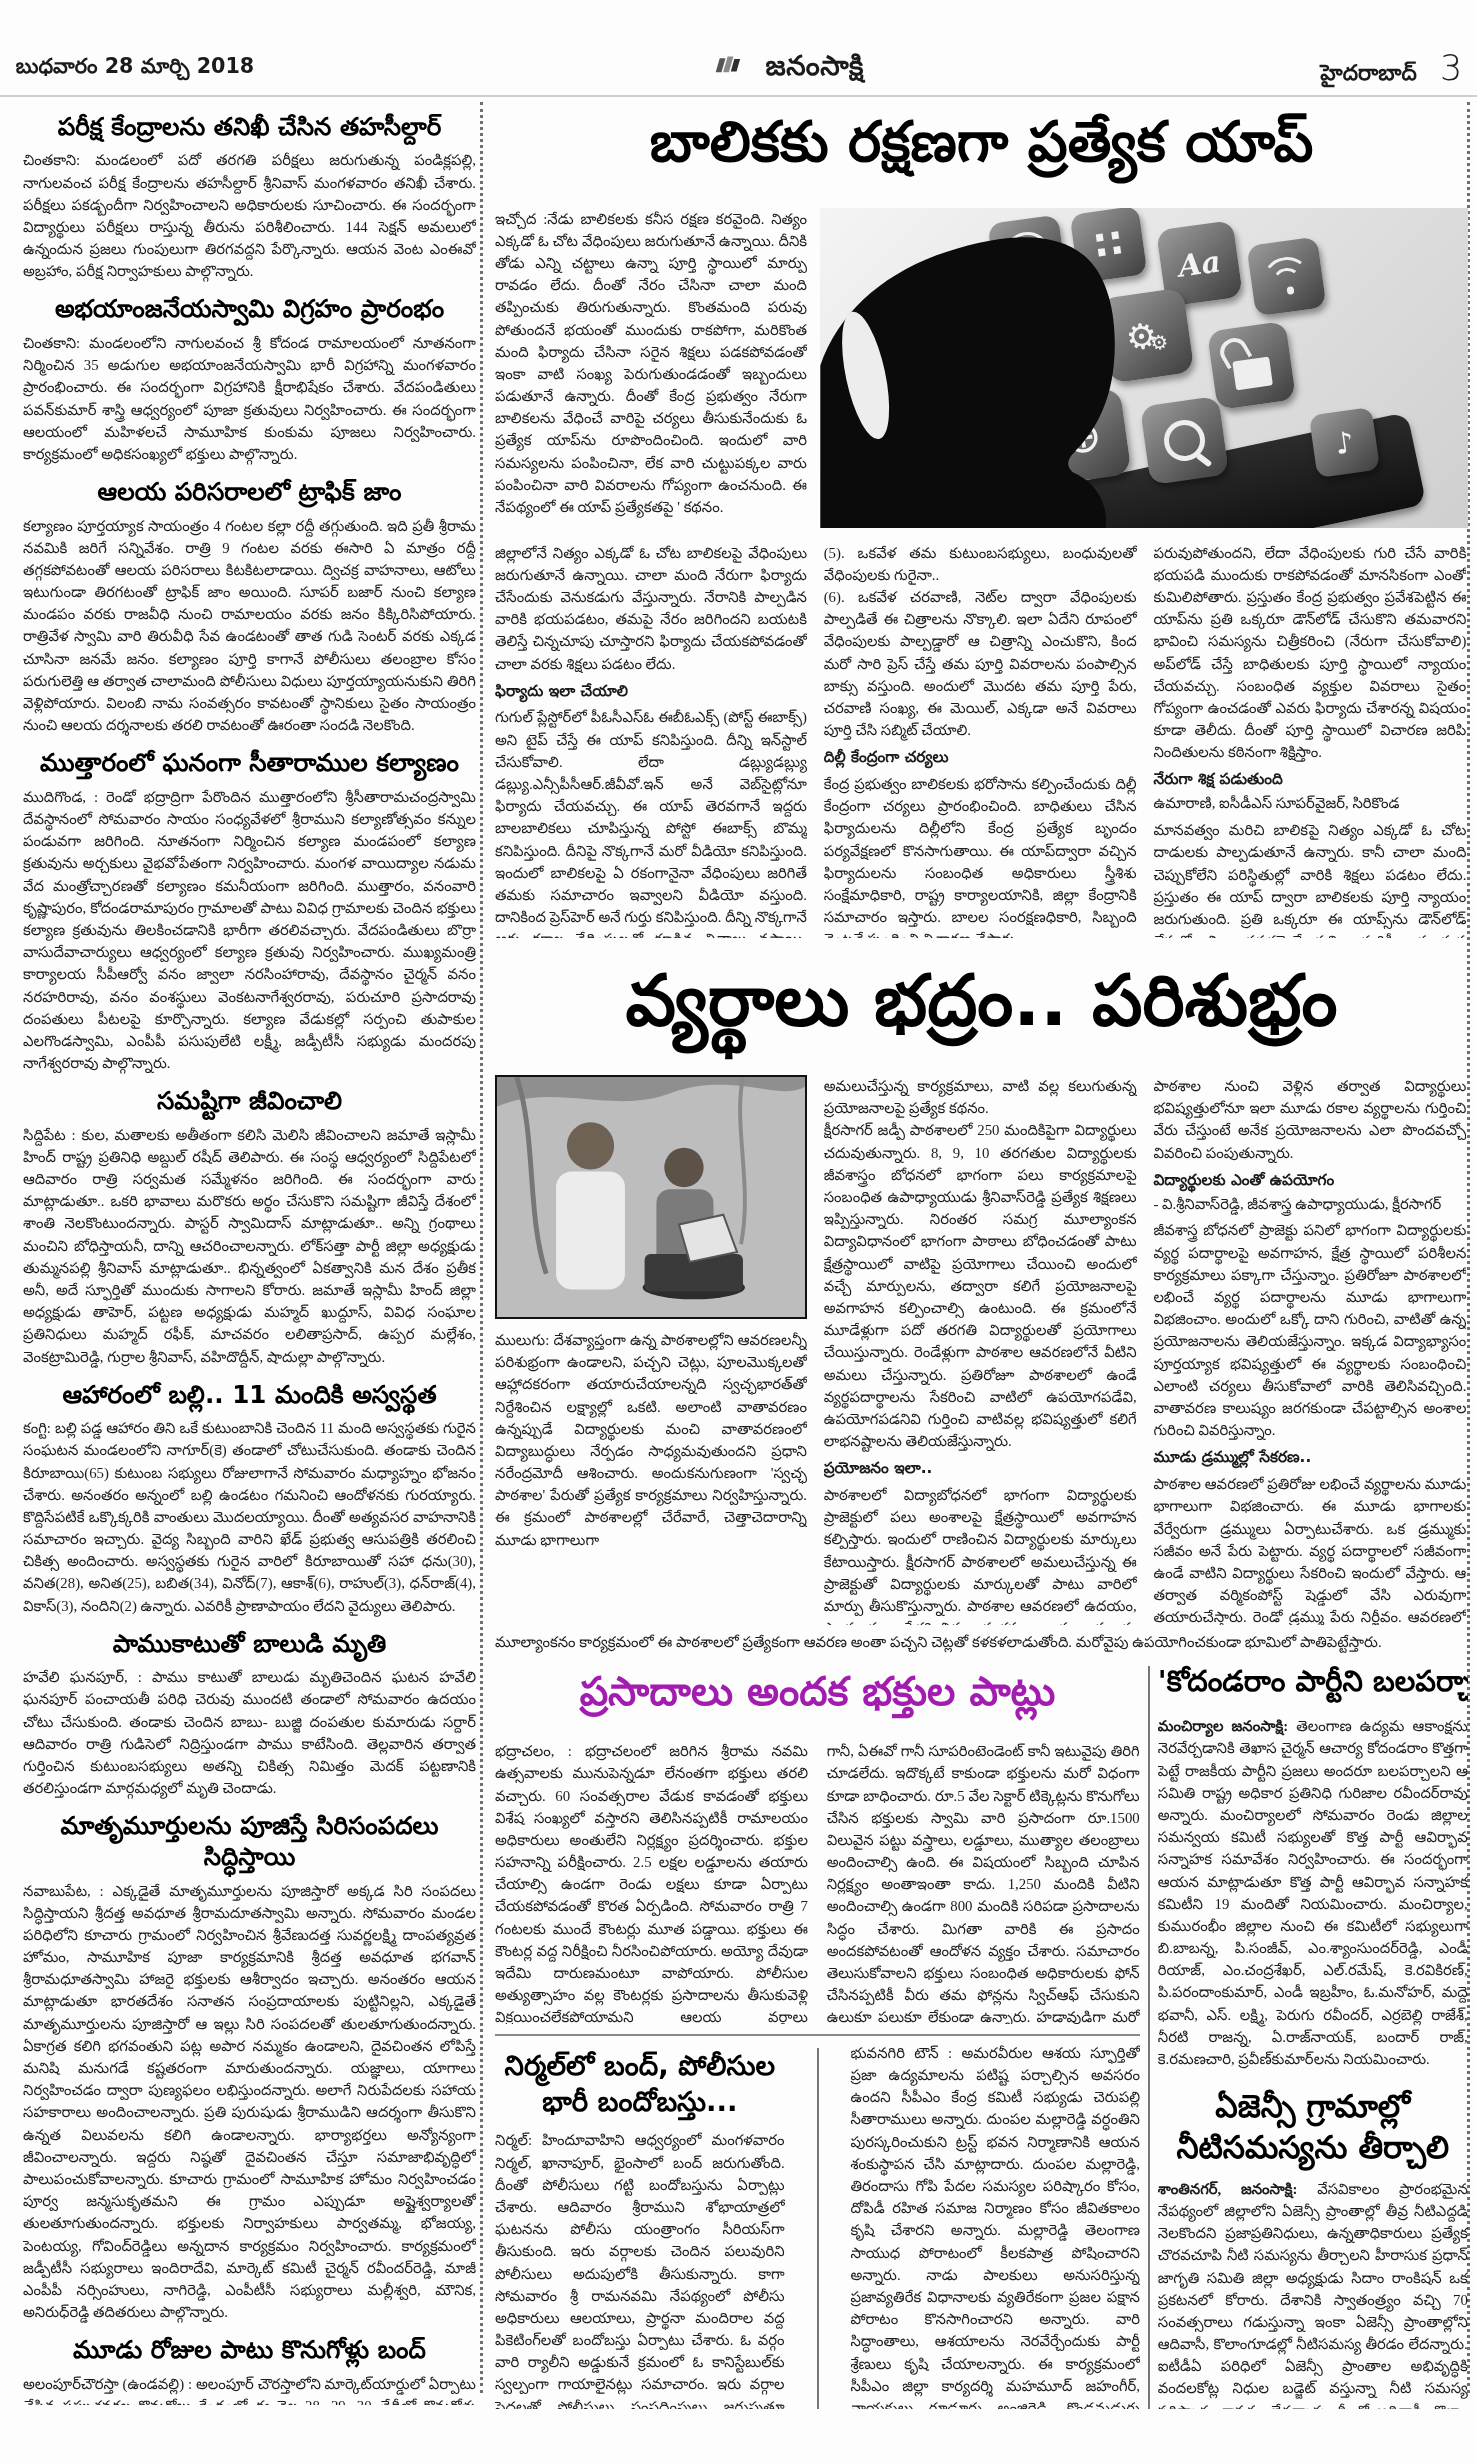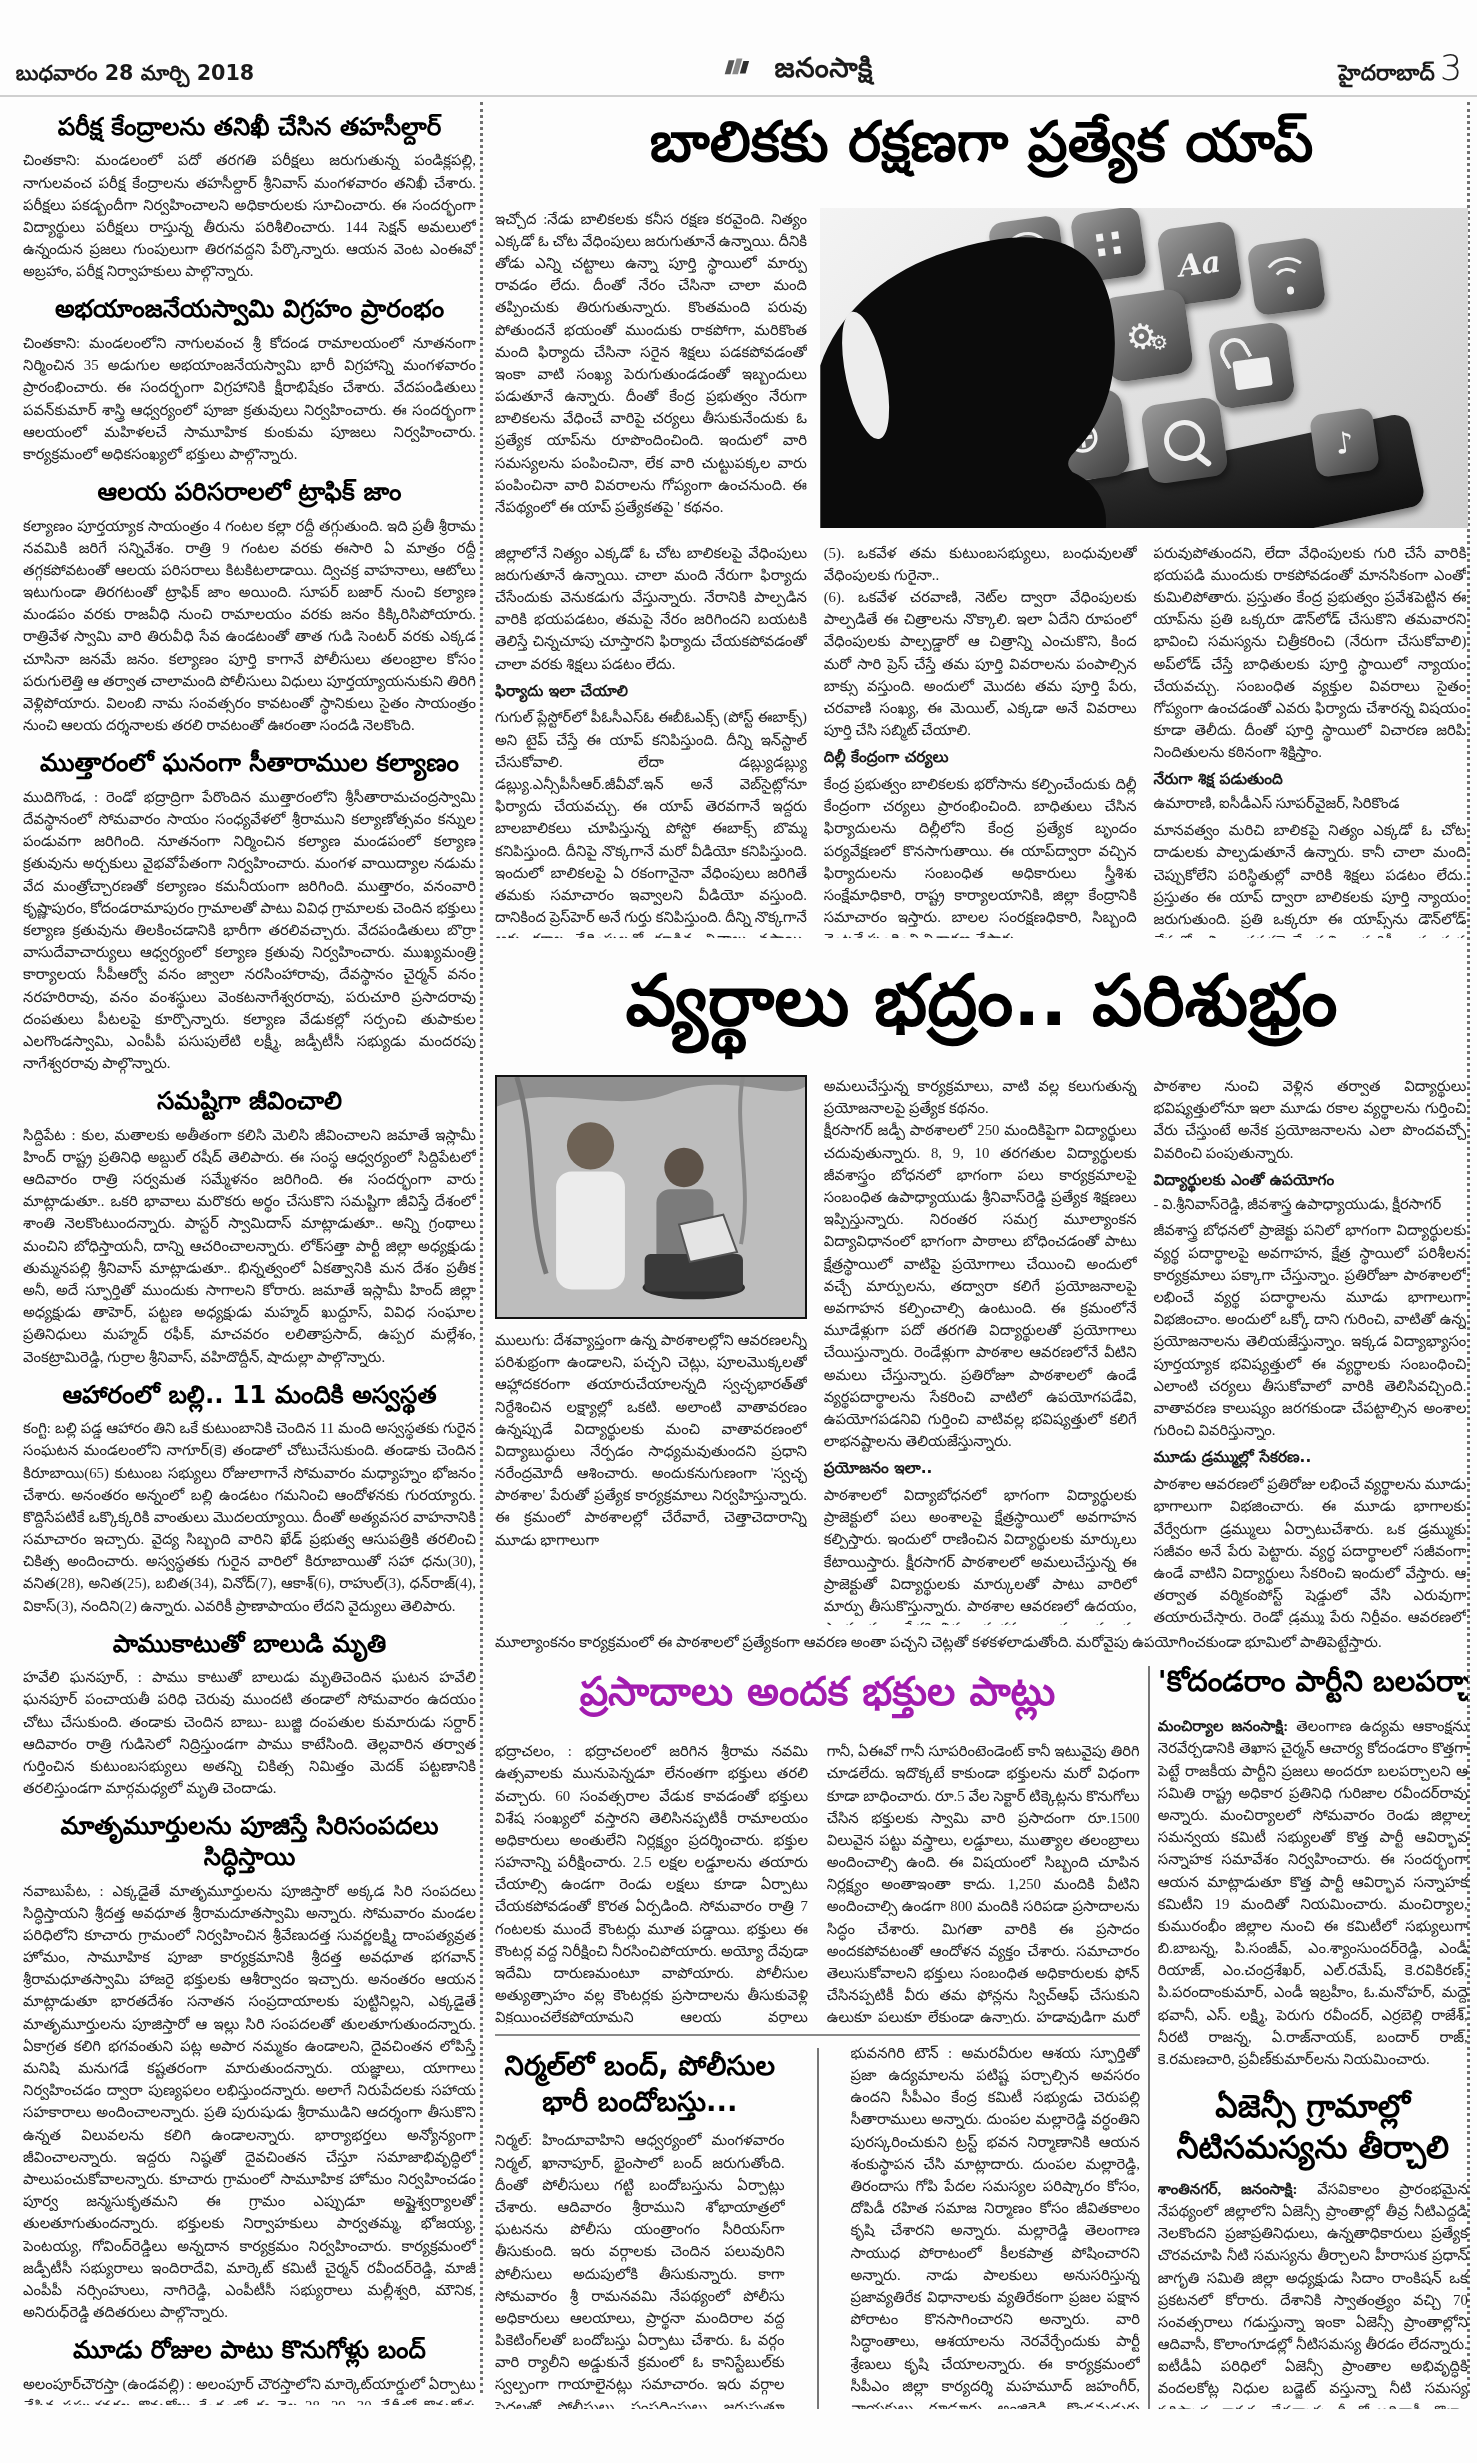--- a/index.html
+++ b/index.html
@@ -4,25 +4,25 @@
 <style>
   * { margin:0; padding:0; box-sizing:border-box; }
   html,body { background:#e8e8e8; }
   .page {
     position:relative; width:1478px; height:2464px; margin:0 auto;
     background:#fdfdfd; color:#1b1b1b; overflow:hidden;
     font-family:"Liberation Serif","DejaVu Serif",serif;
   }
   
   .masthead { position:absolute; top:47px; left:0; width:1478px; height:43px;
-    display:flex; align-items:flex-end; justify-content:space-between; padding:0 15.8px; }
+    display:flex; align-items:center; justify-content:space-between; padding:0 15.8px; }
   .mh-date { font-family:"DejaVu Sans",sans-serif; font-weight:bold; font-size:20.7px; }
   .mh-brand { display:flex; align-items:center; gap:22px; font-family:"DejaVu Sans",sans-serif;
     font-weight:bold; font-size:27.6px; letter-spacing:0.5px; }
-  .mh-right { display:flex; align-items:baseline; gap:5px; }
+  .mh-right { display:flex; align-items:baseline; gap:23px; }
   .mh-city { font-family:"DejaVu Sans",sans-serif; font-weight:bold; font-size:21.7px; }
   .mh-page { font-family:"DejaVu Sans",sans-serif; font-size:35px; font-weight:300; color:#222; }
   .mh-rule { position:absolute; top:95px; left:0; width:1478px; border-top:2px solid #cfcfcf; }
   
   .vdot { position:absolute; width:0; border-left:3px dotted #6f6f6f; }
   .vdot.left-sep { left:480px; top:102px; height:2291px; }
   .vdot.right-edge { left:1467px; top:102px; height:2291px; }
   
   .left-col { position:absolute; left:23px; top:100px; width:453px; height:2305px; overflow:hidden; }
   .l-art h2 { font-family:"DejaVu Sans",sans-serif; font-size:24.6px; line-height:1.25;

